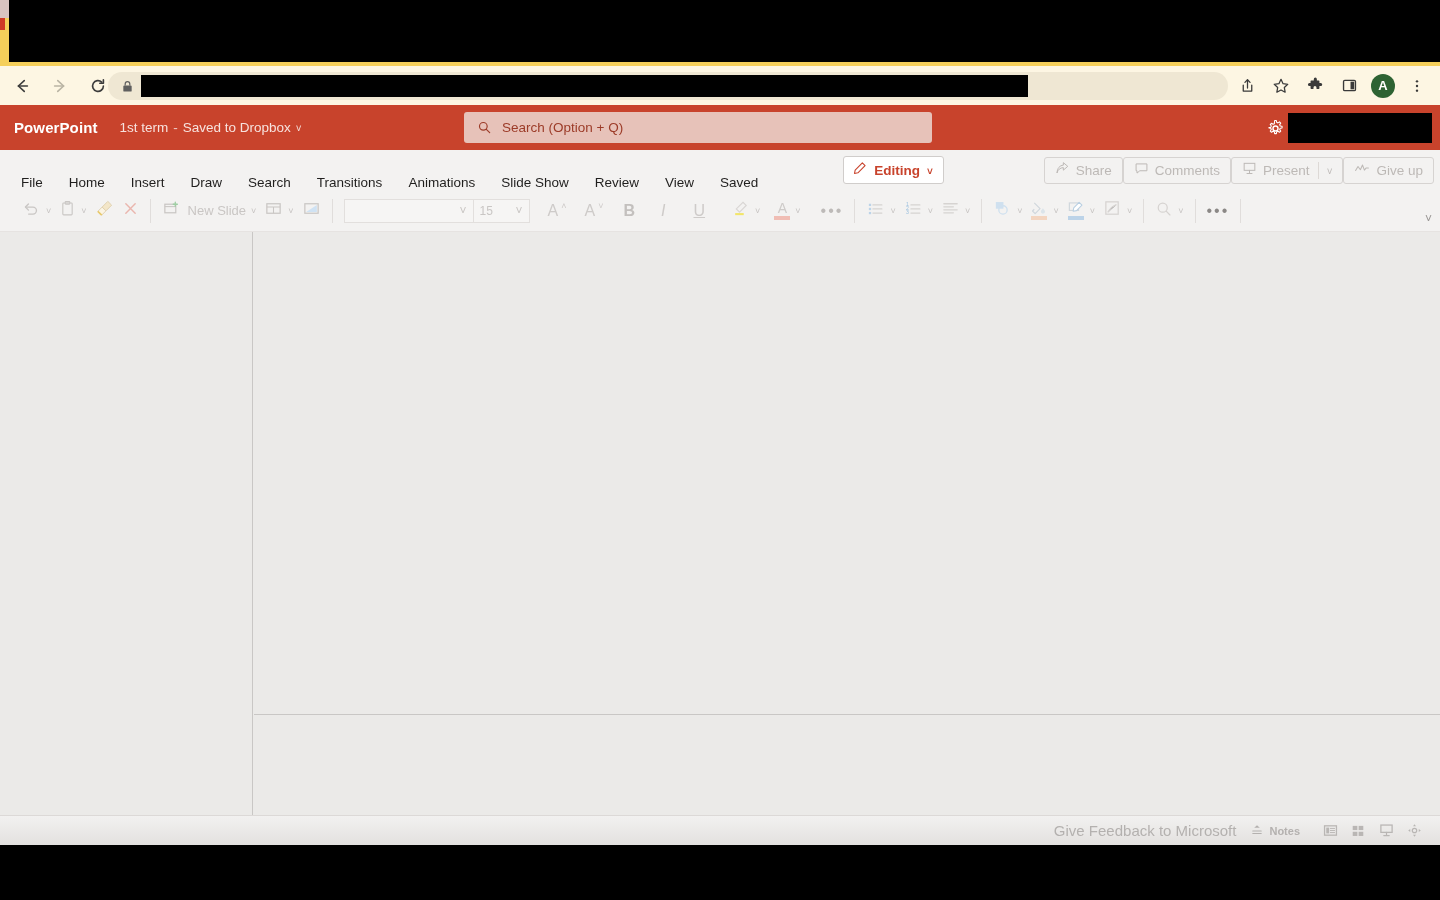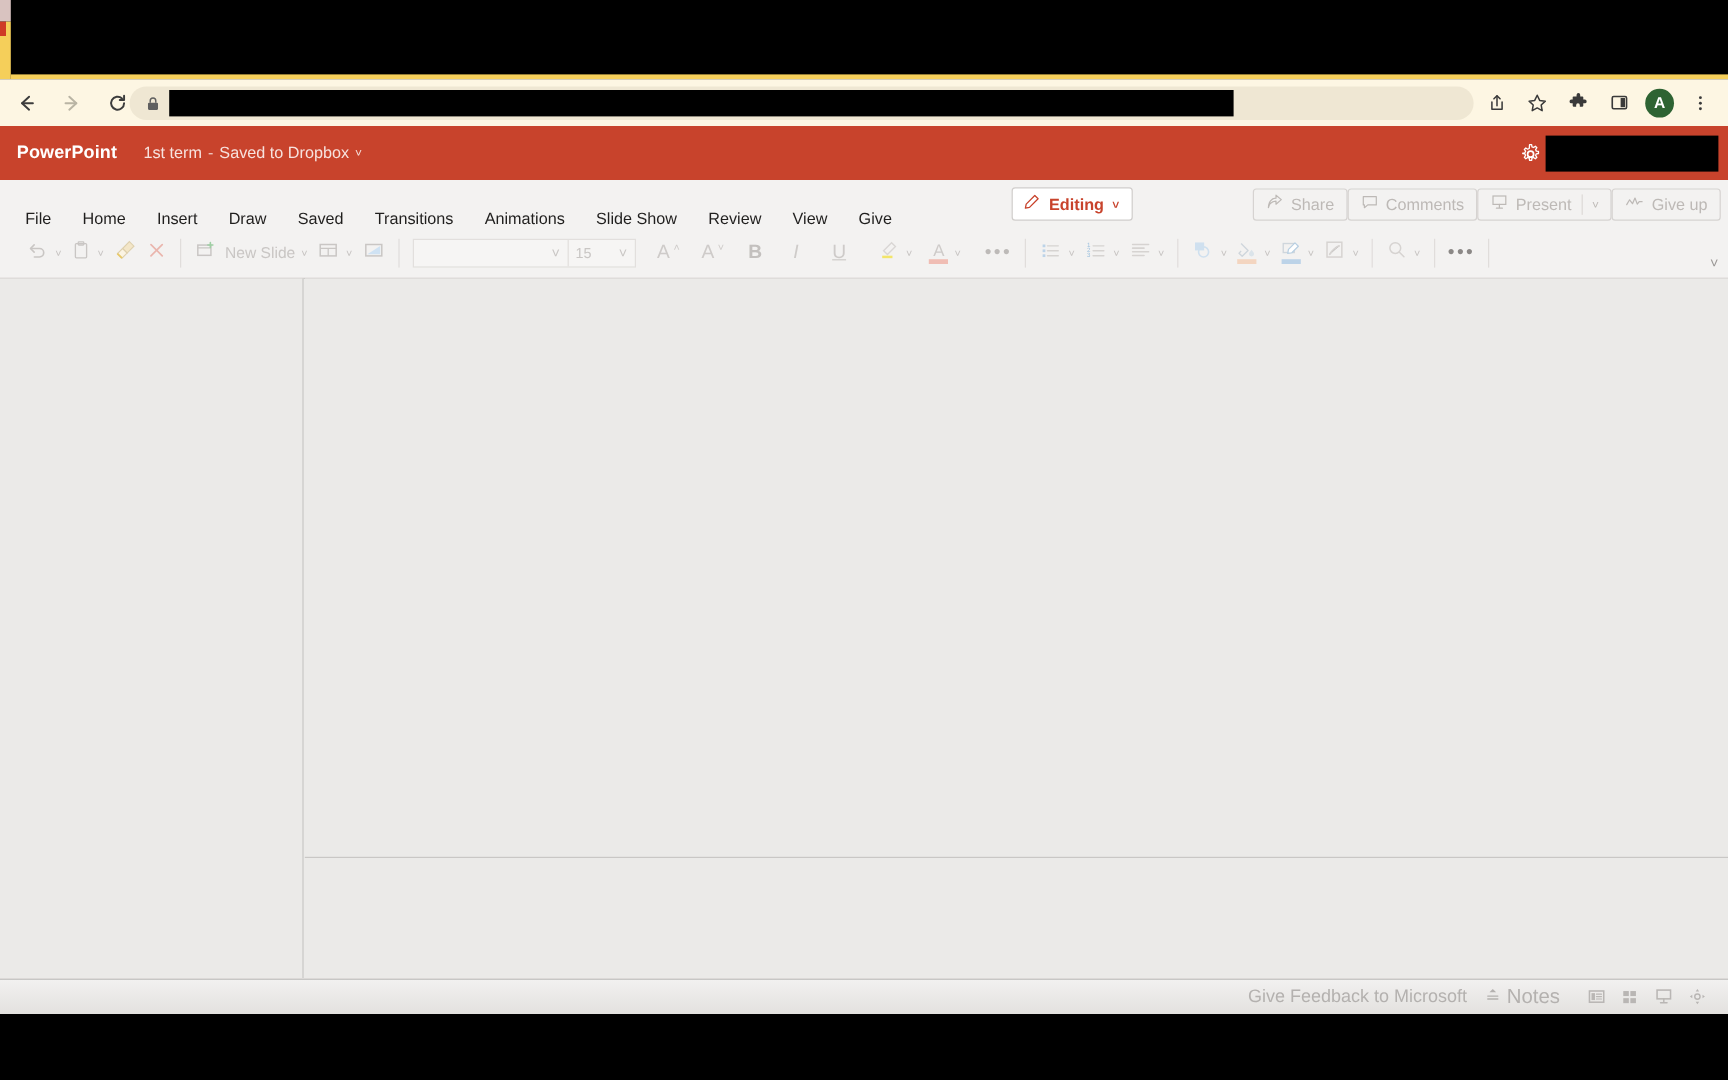--- a/index.html
+++ b/index.html
@@ -289,21 +289,21 @@
     width: 1440px; height: 30px;
     background: linear-gradient(#f2f1f0, #e3e1df);
     border-top: 1px solid #dcd9d7;
     display: flex; align-items: center; justify-content: flex-end;
   }
   .sb-text {
     font-size: 15px; color:#b4b1af; margin-right: 14px;
   }
   .sb-notes {
     display:flex; align-items:center; gap:5px;
-    font-size: 17px; color:#b4b1af; margin-right: 16px;
+    font-size: 11px; color:#b4b1af; margin-right: 16px; font-weight: bold;
   }
   .sb-ico {
     width: 28px; height: 22px;
     display:flex; align-items:center; justify-content:center;
     color: #b9b6b4;
   }
   .sb-ico:last-child { margin-right: 12px; }
 
   
   .bottom-black {
@@ -395,20 +395,29 @@
   <div class="pp-header">
     <div class="pp-brand">PowerPoint</div>
     <div class="pp-filearea">
       <span>1st term</span>
       <span class="sep">-</span>
       <span>Saved to Dropbox</span>
       <span class="chev">˅</span>
     </div>
   </div>
 
+  <div class="pp-search">
+    <span class="mag">
+      <svg width="15" height="15" viewBox="0 0 18 18">
+          <circle cx="7.6" cy="7.6" r="4.6" stroke="currentColor" stroke-width="1.4" fill="none"></circle>
+          <path d="M11.2 11.2L15.2 15.2" stroke="currentColor" stroke-width="1.4" stroke-linecap="round"></path>
+        </svg>
+    </span>
+    <span class="ph">Search (Option + Q)</span>
+  </div>
 
   <div class="pp-gear">
     <svg width="19" height="19" viewBox="0 0 20 20">
         <path d="M10 6.6A3.4 3.4 0 1 0 10 13.4 3.4 3.4 0 0 0 10 6.6zm0 1.5a1.9 1.9 0 1 1 0 3.8 1.9 1.9 0 0 1 0-3.8z" fill="currentColor"></path>
         <path d="M9.1 1.6h1.8l.3 1.9 1.4.6 1.6-1.1 1.3 1.3-1.1 1.6.6 1.4 1.9.3v1.8l-1.9.3-.6 1.4 1.1 1.6-1.3 1.3-1.6-1.1-1.4.6-.3 1.9H9.1l-.3-1.9-1.4-.6-1.6 1.1-1.3-1.3 1.1-1.6-.6-1.4-1.9-.3V9.1l1.9-.3.6-1.4L4.5 5.8l1.3-1.3 1.6 1.1 1.4-.6z" stroke="currentColor" stroke-width="1.15" fill="none" stroke-linejoin="round"></path>
       </svg>
   </div>
   <div class="pp-redact"></div>
 
   <div class="ribbon-tabs">
@@ -418,39 +427,39 @@
     <div class="rtab active">
         <span>Home</span>
       </div>
     <div class="rtab">
         <span>Insert</span>
       </div>
     <div class="rtab">
         <span>Draw</span>
       </div>
     <div class="rtab">
+        <span>Search</span>
+      </div>
+    <div class="rtab">
+        <span>Transitions</span>
+      </div>
+    <div class="rtab">
+        <span>Animations</span>
+      </div>
+    <div class="rtab">
+        <span>Slide Show</span>
+      </div>
+    <div class="rtab">
+        <span>Review</span>
+      </div>
+    <div class="rtab">
+        <span>View</span>
+      </div>
+    <div class="rtab">
         <span>Saved</span>
-      </div>
-    <div class="rtab">
-        <span>Transitions</span>
-      </div>
-    <div class="rtab">
-        <span>Animations</span>
-      </div>
-    <div class="rtab">
-        <span>Slide Show</span>
-      </div>
-    <div class="rtab">
-        <span>Review</span>
-      </div>
-    <div class="rtab">
-        <span>View</span>
-      </div>
-    <div class="rtab">
-        <span>Give</span>
       </div>
   </div>
 
   <div class="tabs-right">
     <div class="btn-editing">
       <span>
         <svg width="15" height="15" viewBox="0 0 18 18">
             <path d="M12.4 2.3l3.3 3.3-8.6 8.6-4.1.8.8-4.1z" stroke="#c8432c" stroke-width="1.3" fill="none" stroke-linejoin="round"></path>
           </svg>
       </span>

